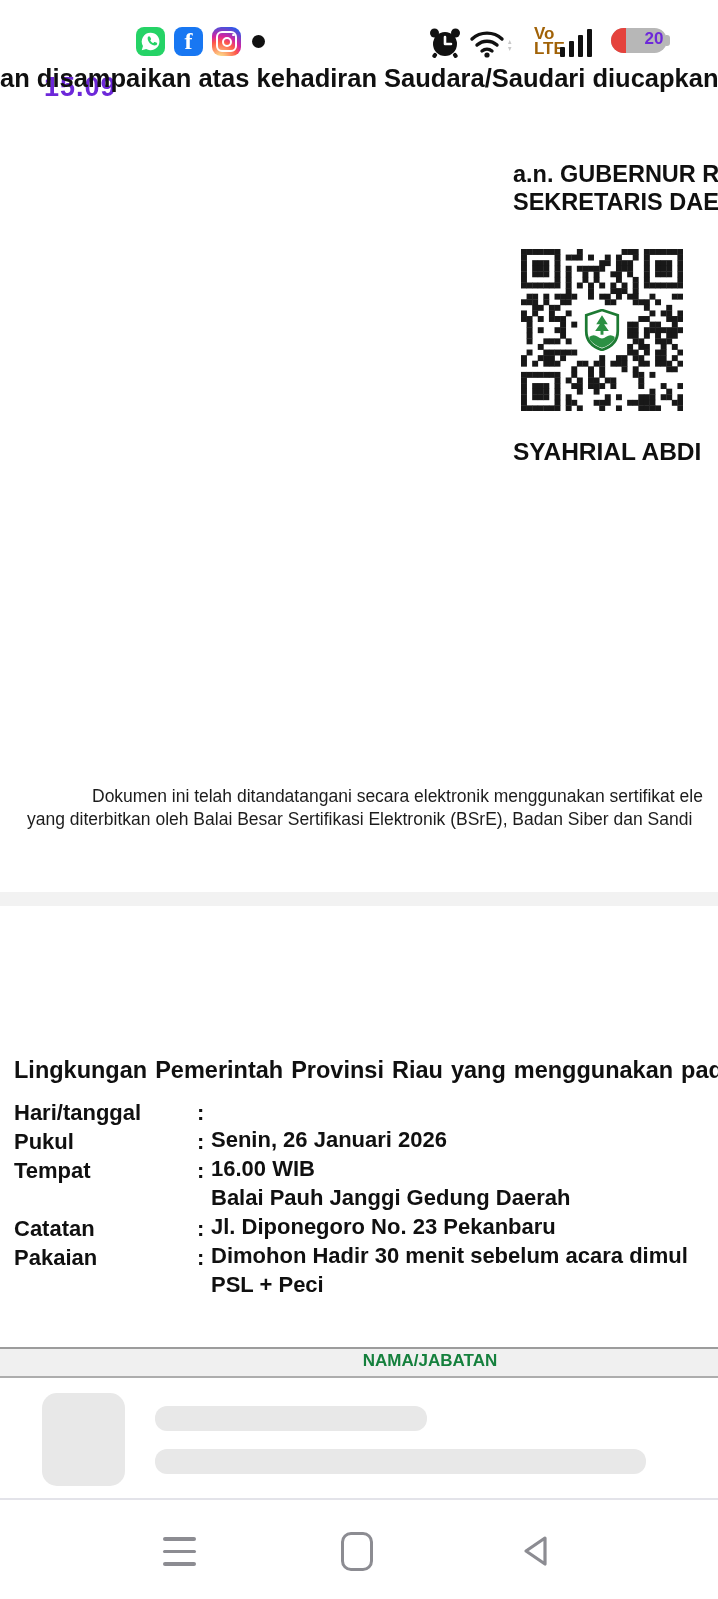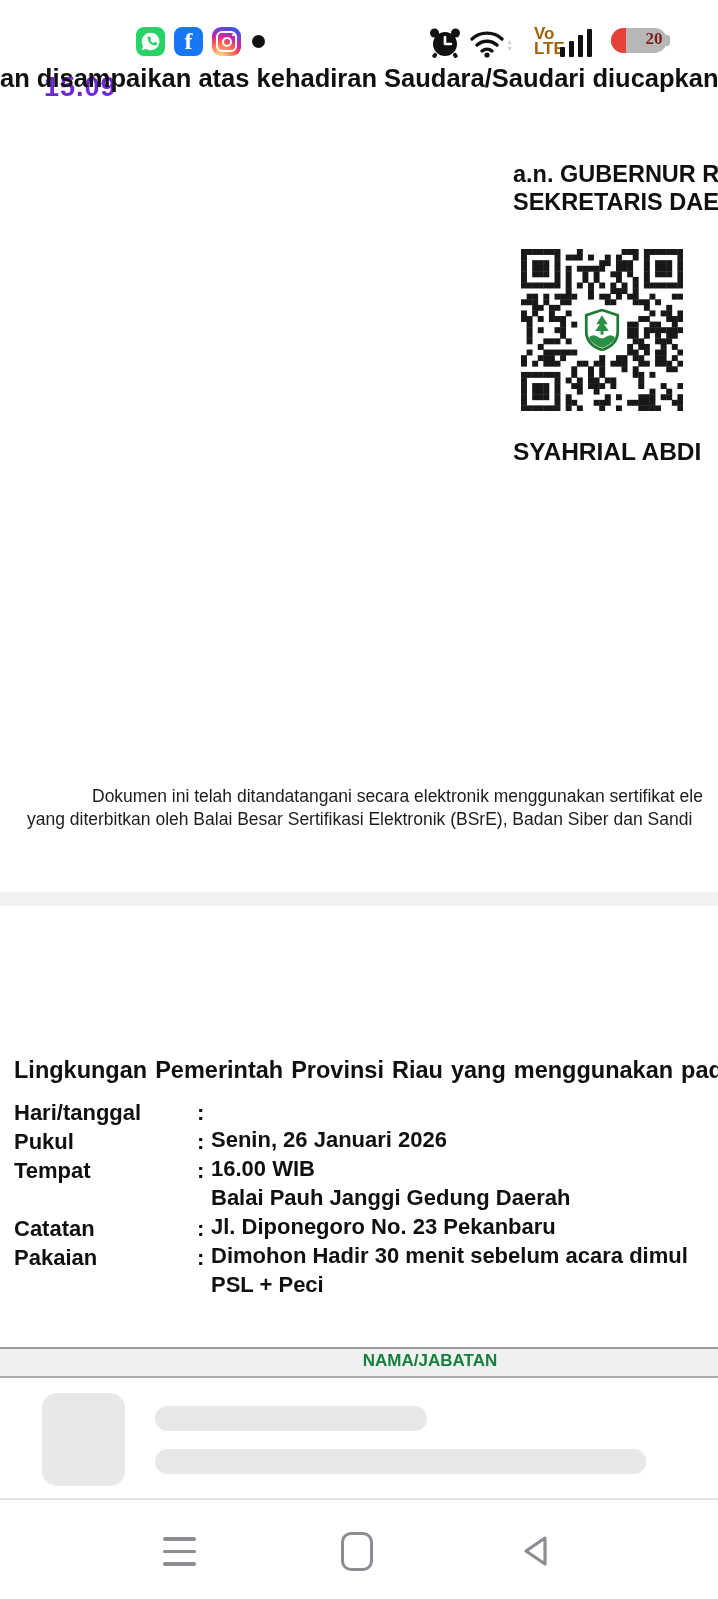--- a/index.html
+++ b/index.html
@@ -18,21 +18,21 @@
   .ig{left:212px;border-radius:9px;background:radial-gradient(circle at 28% 110%,#fdf497 0%,#fd5949 45%,#d6249f 60%,#285aeb 90%);}
   .ig-cam{width:17px;height:17px;border:2.5px solid #fff;border-radius:6px;position:relative;}
   .ig-cam:before{content:"";position:absolute;left:3.5px;top:3.5px;width:6px;height:6px;border:2px solid #fff;border-radius:50%;}
   .ig-cam:after{content:"";position:absolute;right:0.5px;top:0.5px;width:2.5px;height:2.5px;background:#fff;border-radius:50%;}
   .notif-dot{left:252px;top:35px;width:13px;height:13px;border-radius:50%;background:#111;}
   .volte{left:519px;top:26px;font-size:17px;font-weight:800;line-height:15px;color:#a16207;letter-spacing:0;margin-left:15px;}
   .sigbars{left:560px;top:27px;width:40px;height:30px;display:flex;align-items:flex-end;gap:4px;}
   .sigbars i{display:block;width:5px;background:#111;border-radius:1px;}
   .battery{left:611px;top:28px;width:56px;height:25px;background:#b7b7b7;border-radius:13px;overflow:hidden;}
   .battery .fill{position:absolute;left:0;top:0;width:27%;height:100%;background:#e5423c;}
-  .battery .pct{position:absolute;left:15px;top:1px;width:100%;text-align:center;font-size:17px;font-weight:700;color:#7f1d1d;font-family:Liberation Serif, serif;}
+  .battery .pct{position:absolute;left:15px;top:1px;width:100%;text-align:center;font-size:17px;font-weight:700;color:#6d28d9;}
   .battery-nub{left:666px;top:35px;width:4px;height:11px;background:#b7b7b7;border-radius:0 3px 3px 0;}
 
   
   .closing-line{left:0px;top:64px;font-size:25.5px;font-weight:600;color:#101010;}
   .signer{left:513px;top:160px;font-size:23.5px;font-weight:700;line-height:28px;color:#101010;}
   .qr-wrap{left:521px;top:249px;width:162px;height:162px;}
   .qr-wrap svg.qr{position:absolute;left:0;top:0;fill:#181818;}
   .qr-logo{position:absolute;left:63px;top:60px;width:36px;height:42px;}
   .signer-name{left:513px;top:438px;font-size:24.5px;font-weight:700;color:#101010;}
   .disc{font-size:17.5px;color:#1c1c1c;}

